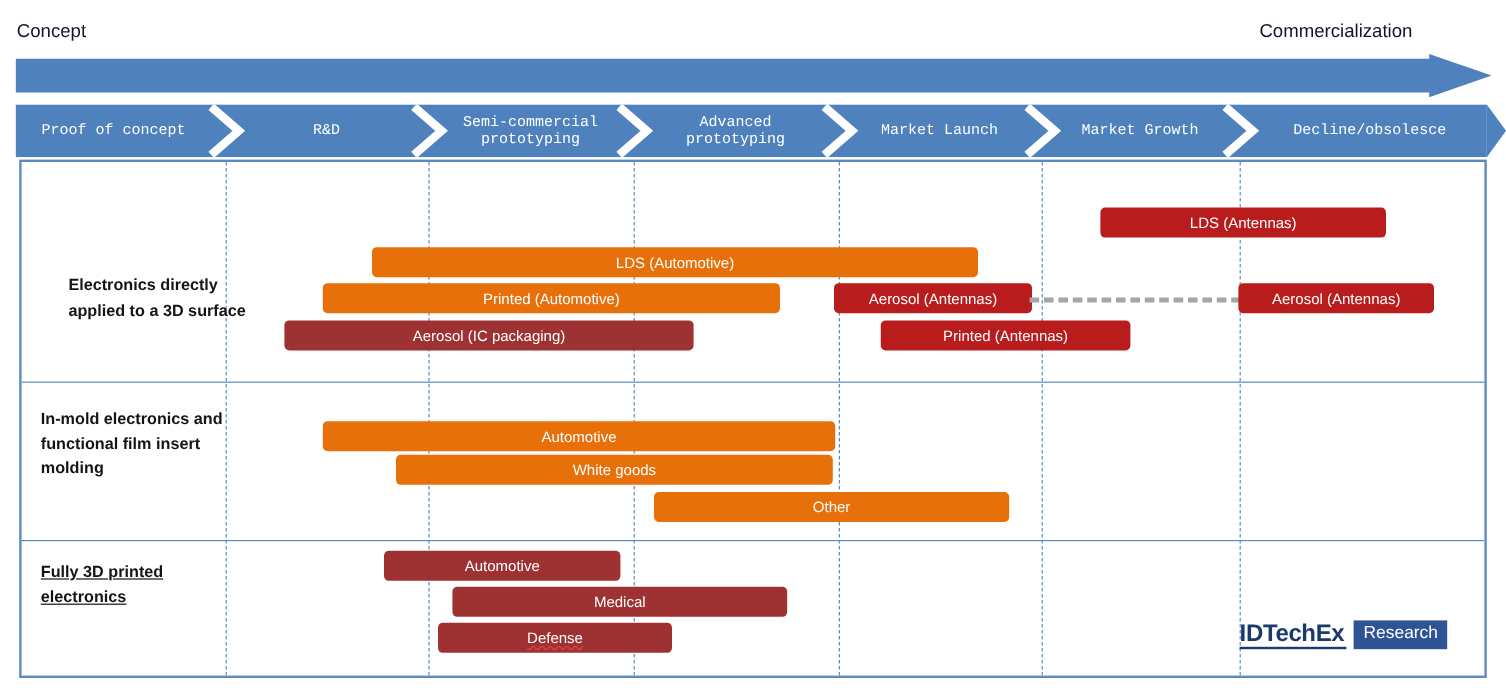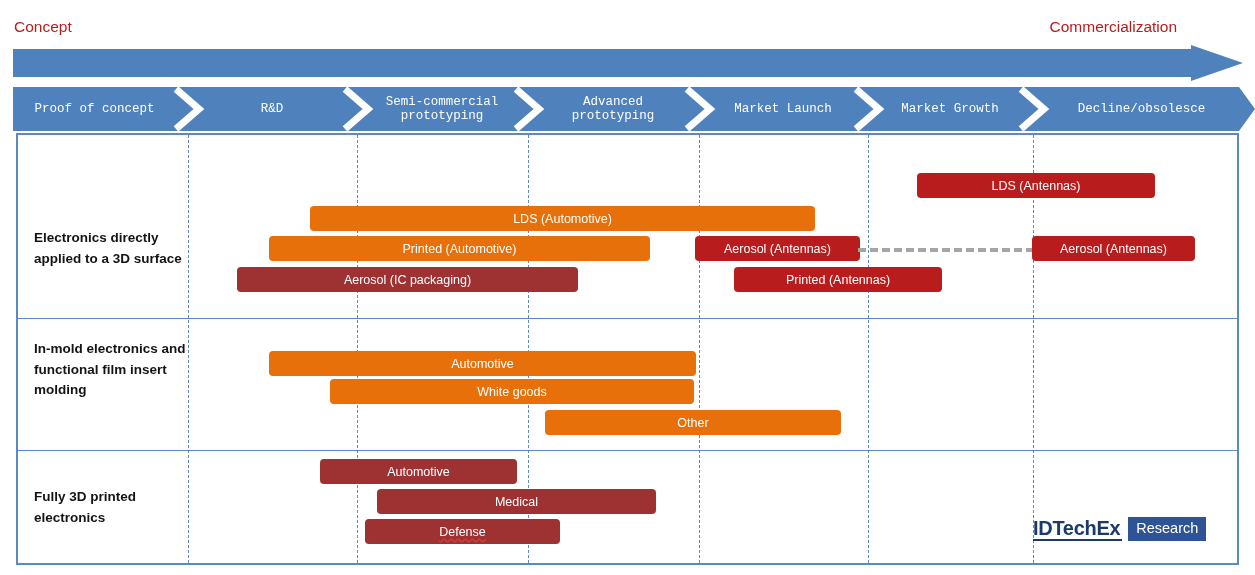--- a/index.html
+++ b/index.html
@@ -5,21 +5,21 @@
   html,body{margin:0;padding:0;}
   body{
     width:1255px;height:575px;background:#ffffff;
     font-family:"Liberation Sans", sans-serif;
     overflow:hidden;position:relative;
   }
   #root{position:absolute;left:0;top:0;width:1255px;height:575px;}
 
   
   .axis-label{
-    position:absolute;font-size:15.5px;color:#b91c1c;white-space:nowrap;
+    position:absolute;font-size:15.5px;color:#0f172a;white-space:nowrap;
   }
   #concept-label{left:14px;top:18px;}
   #commercialization-label{right:78px;top:18px;}
 
   
   #big-arrow{position:absolute;left:13px;top:45px;width:1230px;height:36px;}
 
   
   #stage-band{position:absolute;left:13px;top:87px;width:1242px;height:44px;font-family:Liberation Mono, monospace;}
   .stage-label{
@@ -119,21 +119,21 @@
     <div class="gridline" style="left:170px;"></div>
     <div class="gridline" style="left:339px;"></div>
     <div class="gridline" style="left:510px;"></div>
     <div class="gridline" style="left:681px;"></div>
     <div class="gridline" style="left:850px;"></div>
     <div class="gridline" style="left:1015px;"></div>
 
     <div class="row-divider" style="top:183px;"></div>
     <div class="row-divider" style="top:315px;"></div>
 
-    <div class="row-label" style="top:93px;">Electronics directly applied to a 3D surface</div>
+    <div class="row-label" style="top:93px;margin-left:23px;">Electronics directly applied to a 3D surface</div>
 
     <div class="bar gray" style="left:899px;width:238px;top:38px;">
       <span class="bar-text">LDS (Antennas)</span>
     </div>
 
     <div class="bar orange" style="left:292px;width:505px;top:71px;">
       <span class="bar-text">LDS (Automotive)</span>
     </div>
 
     <div class="bar orange" style="left:251px;width:381px;top:101px;">
@@ -159,21 +159,21 @@
     <div class="bar orange" style="left:251px;width:427px;top:216px;">
       <span class="bar-text">Automotive</span>
     </div>
     <div class="bar orange" style="left:312px;width:364px;top:244px;">
       <span class="bar-text">White goods</span>
     </div>
     <div class="bar orange" style="left:527px;width:296px;top:275px;">
       <span class="bar-text">Other</span>
     </div>
 
-    <div class="row-label" style="top:352px;">Fully 3D printed electronics</div>
+    <div class="row-label" style="top:332px;text-decoration:underline;">Fully 3D printed electronics</div>
 
     <div class="bar red" style="left:302px;width:197px;top:324px;">
       <span class="bar-text">Automotive</span>
     </div>
     <div class="bar red" style="left:359px;width:279px;top:354px;">
       <span class="bar-text">Medical</span>
     </div>
     <div class="bar red" style="left:347px;width:195px;top:384px;">
       <span class="bar-text spell">Defense</span>
     </div>

